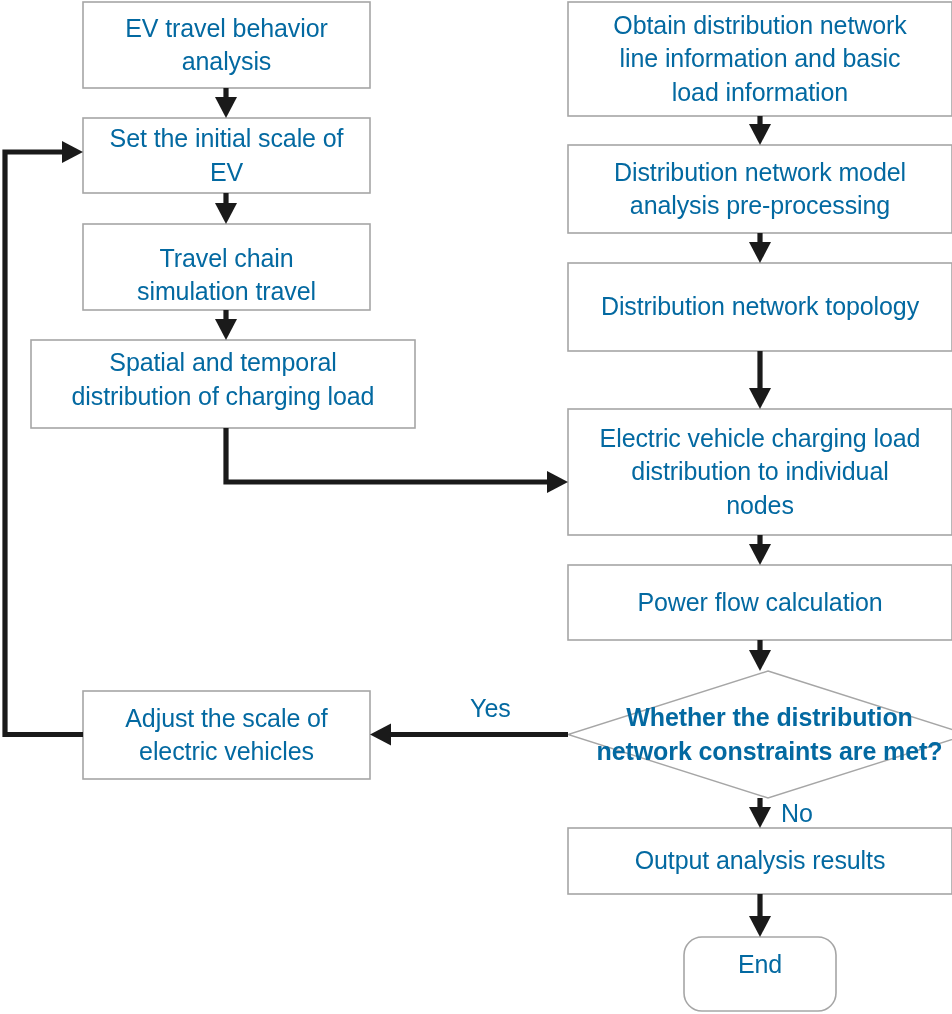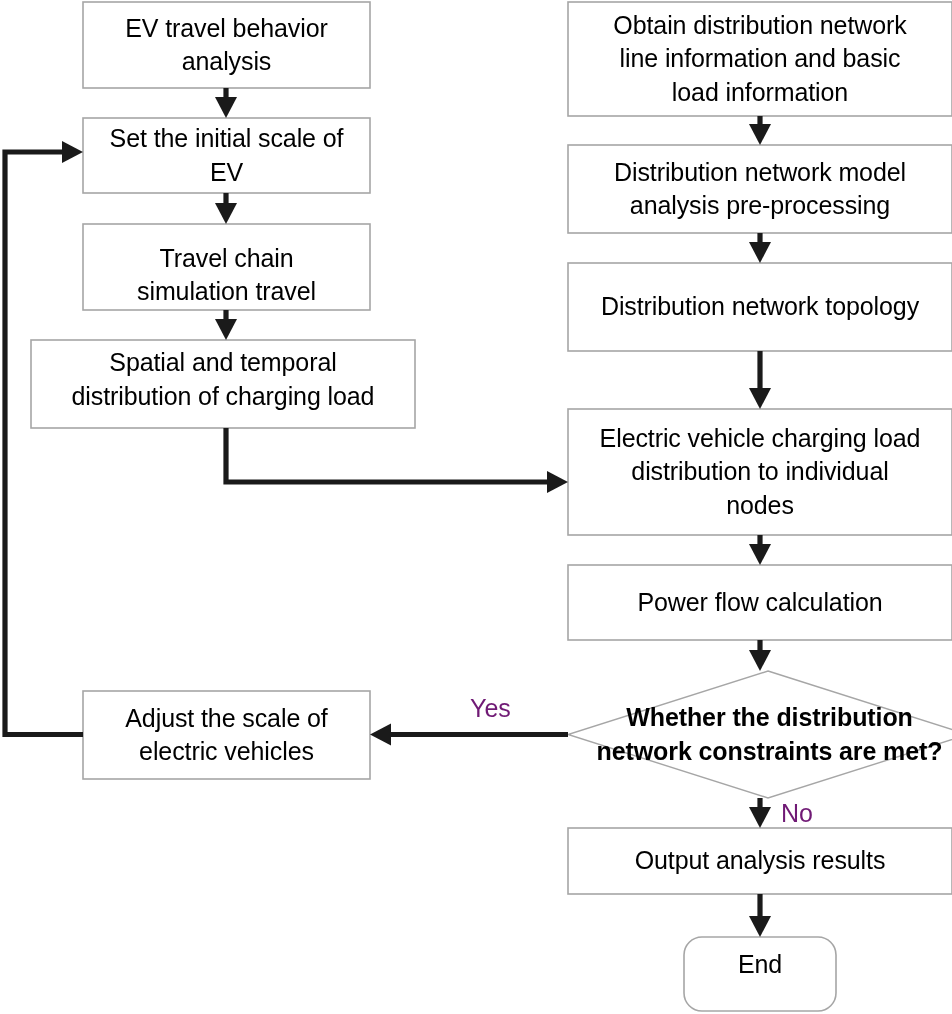--- a/index.html
+++ b/index.html
@@ -47,33 +47,33 @@
   .arrow-head {
     fill: #1a1a1a;
     stroke: none;
   }
   .node-label {
     position: absolute;
     display: flex;
     align-items: center;
     justify-content: center;
     text-align: center;
-    color: #000000;
+    color: #0369a1;
     font-family: "Liberation Sans", sans-serif;
     font-size: 25px;
     line-height: 1.33;
     letter-spacing: -0.1px;
     box-sizing: border-box;
     padding: 0 6px;
     white-space: pre-line;
     pointer-events: none;
   }
   .edge-label {
     position: absolute;
-    color: #701a75;
+    color: #0369a1;
     font-family: "Liberation Sans", sans-serif;
     font-size: 25px;
     line-height: 1;
     white-space: nowrap;
   }
 </style>
 </head>
 <body>
 
 <div id="flowchart-root">

